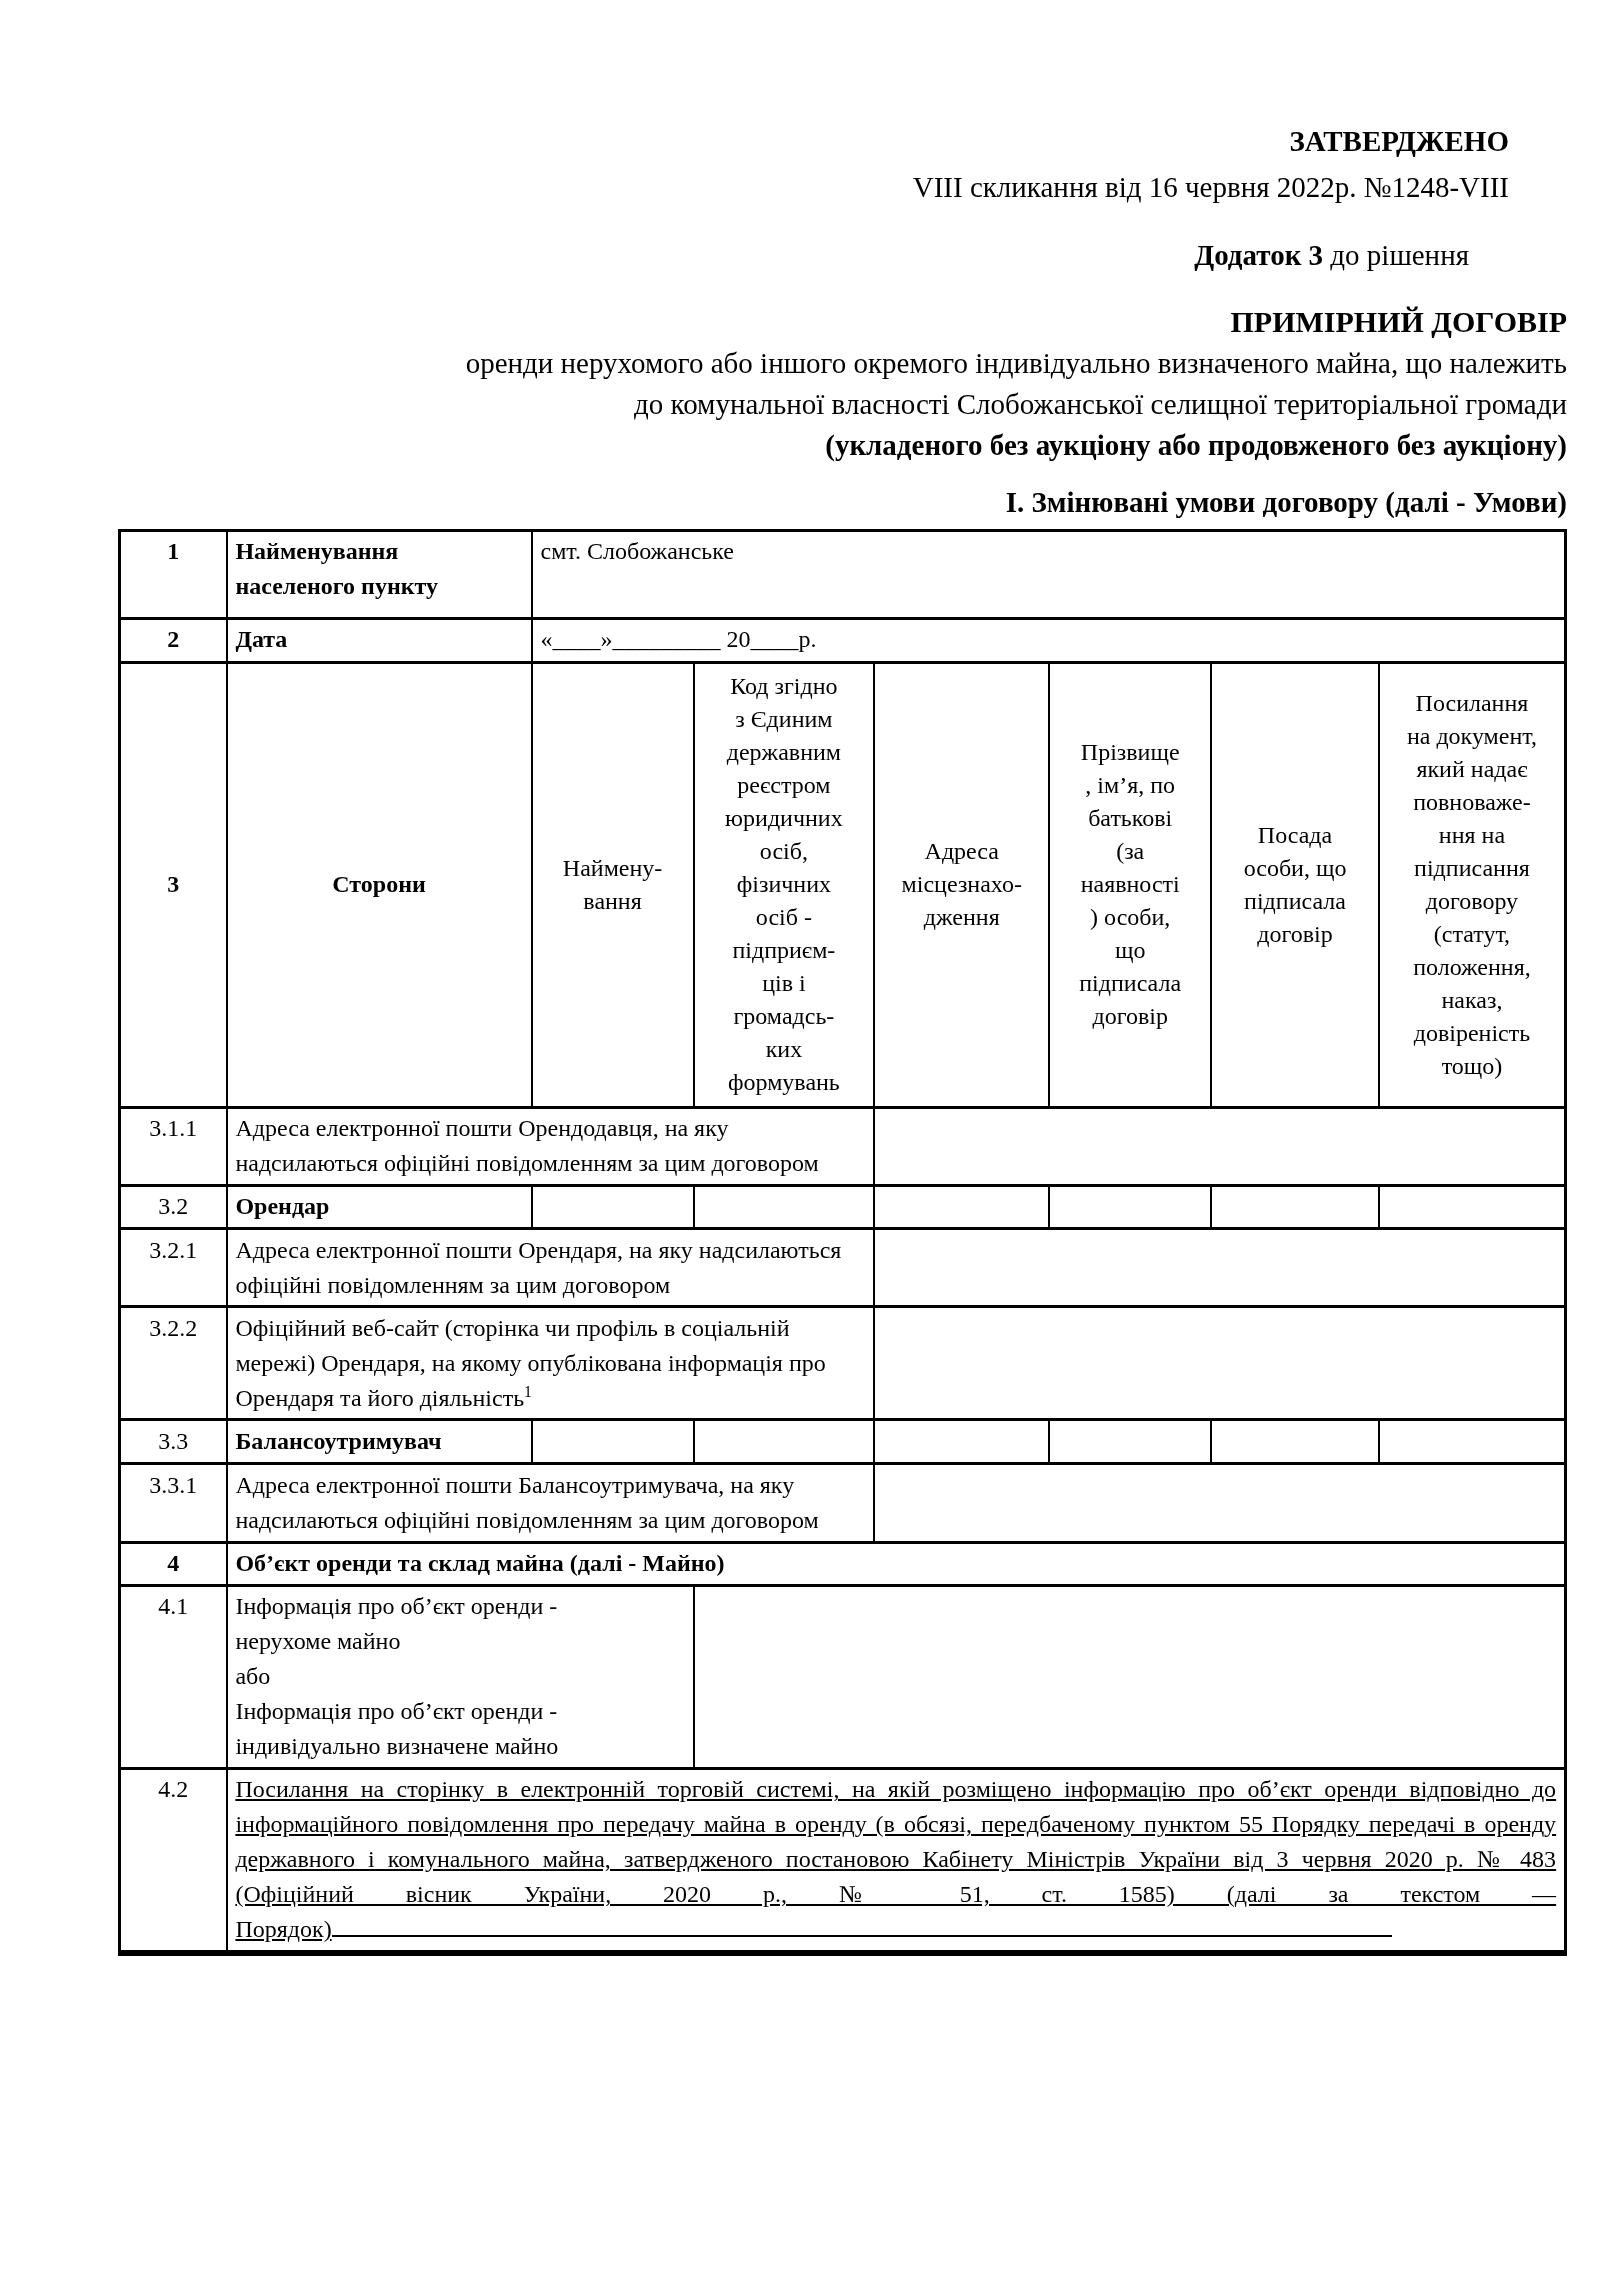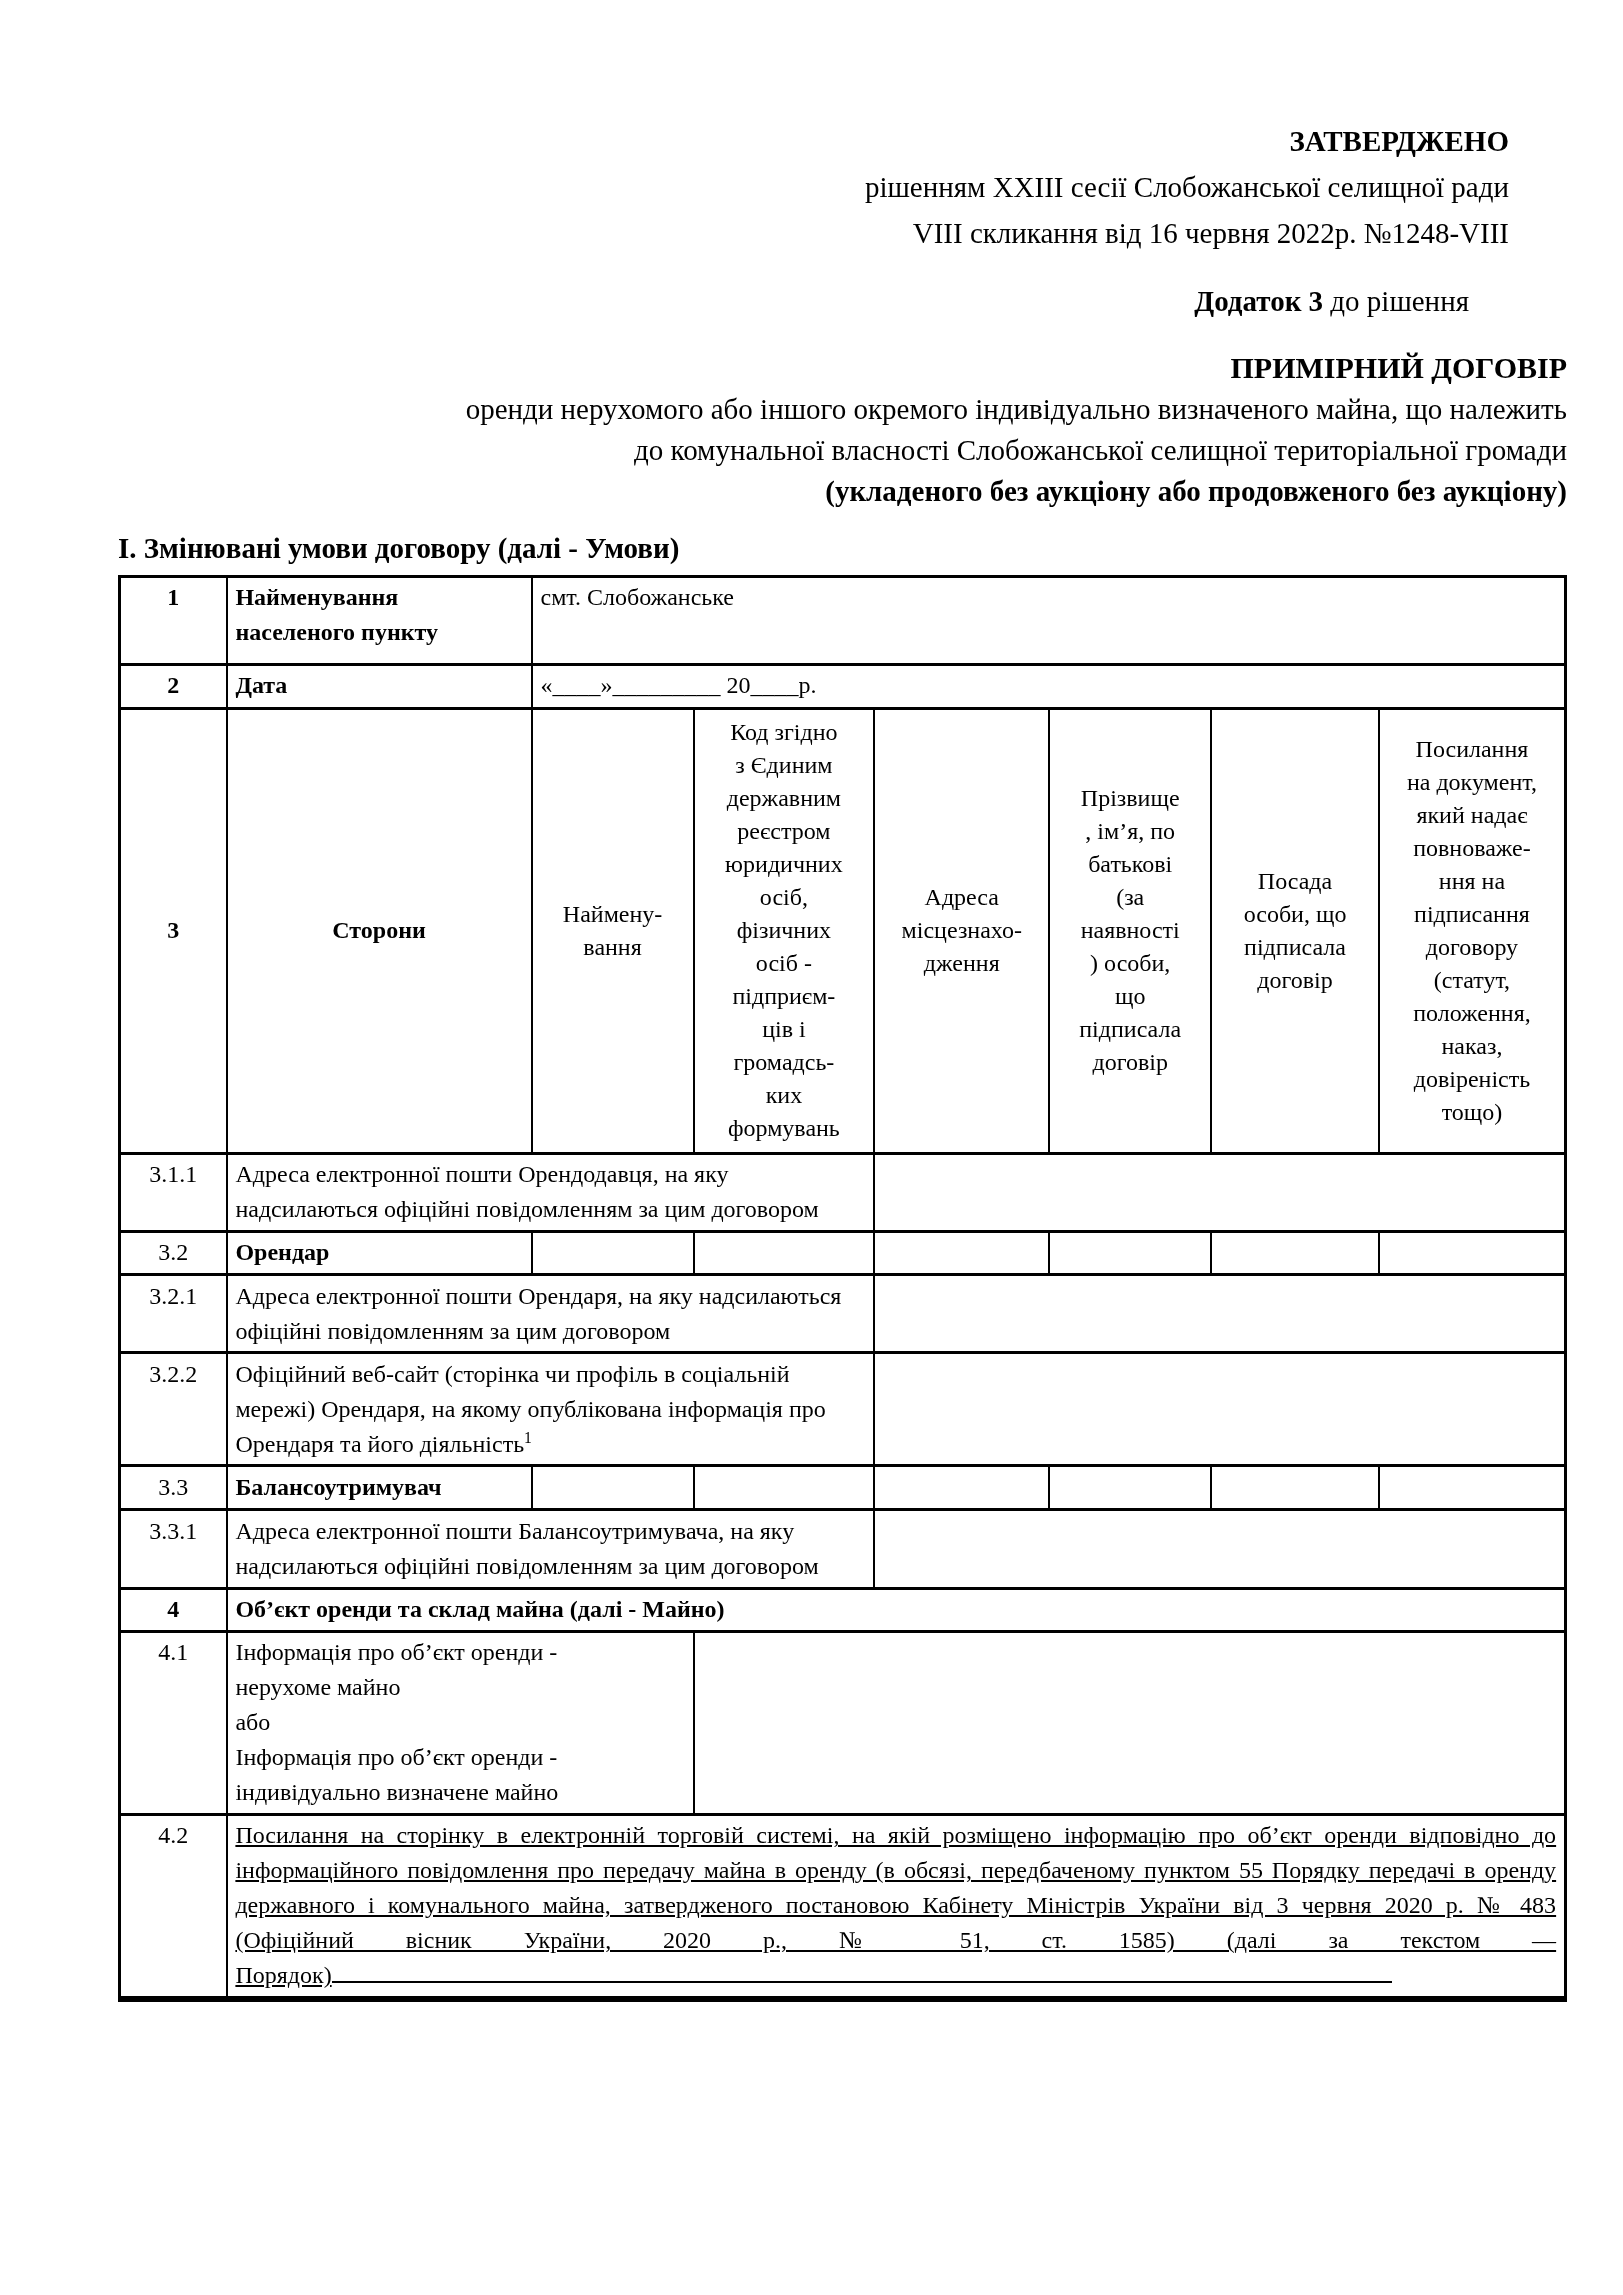--- a/index.html
+++ b/index.html
@@ -14,21 +14,21 @@
     font-size:29px;line-height:46px;}
   .approval .b{font-weight:bold;}
 
   .annex{font-size:29px;line-height:39px;text-align:right;
     padding-right:98px;margin-top:26px;}
   .annex .b{font-weight:bold;margin-top:24px;}
 
   .doc-title{font-size:30px;font-weight:bold;text-align:right;margin-top:26px;line-height:42px;}
   .subtitle{font-size:29px;text-align:right;line-height:41px;}
   .subtitle.b{font-weight:bold;}
-  .section-title{font-size:29px;font-weight:bold;text-align:left;margin-top:16.4px;line-height:41px;}
+  .section-title{font-size:29px;font-weight:bold;text-align:right;margin-top:16.4px;line-height:41px;}
 
   table.grid{
     width:1449px;border-collapse:collapse;table-layout:fixed;
     font-size:24px;margin-top:5.2px;
   }
   table.grid{border:3.9px solid #000;}
   table.grid td{
     border:2px solid #000;border-top-width:3.3px;border-bottom-width:3.3px;
     padding:2.6px 7.9px;vertical-align:top;line-height:35px;
     overflow:hidden;word-wrap:break-word;
@@ -45,21 +45,20 @@
   .uline{display:inline-block;width:1060px;height:3.9px;border-bottom:2.6px solid #000;}
   sup.fn{font-size:15.7px;line-height:0;}
 </style>
 </head>
 <body>
 
 <div class="content">
 
   <div class="approval">
     <div class="b">ЗАТВЕРДЖЕНО</div>
-    <div>рішенням XXIII сесії Слобожанської селищної ради</div>
     <div>VIII скликання від 16 червня 2022р. №1248-VIII</div>
   </div>
 
   <div class="annex"><span class="b">Додаток 3</span><span> до рішення</span></div>
 
   <div class="doc-title">ПРИМІРНИЙ ДОГОВІР</div>
   <div class="subtitle">оренди нерухомого або іншого окремого індивідуально визначеного майна, що належить</div>
   <div class="subtitle">до комунальної власності Слобожанської селищної територіальної громади</div>
   <div class="subtitle b">(укладеного без аукціону або продовженого без аукціону)</div>
 

